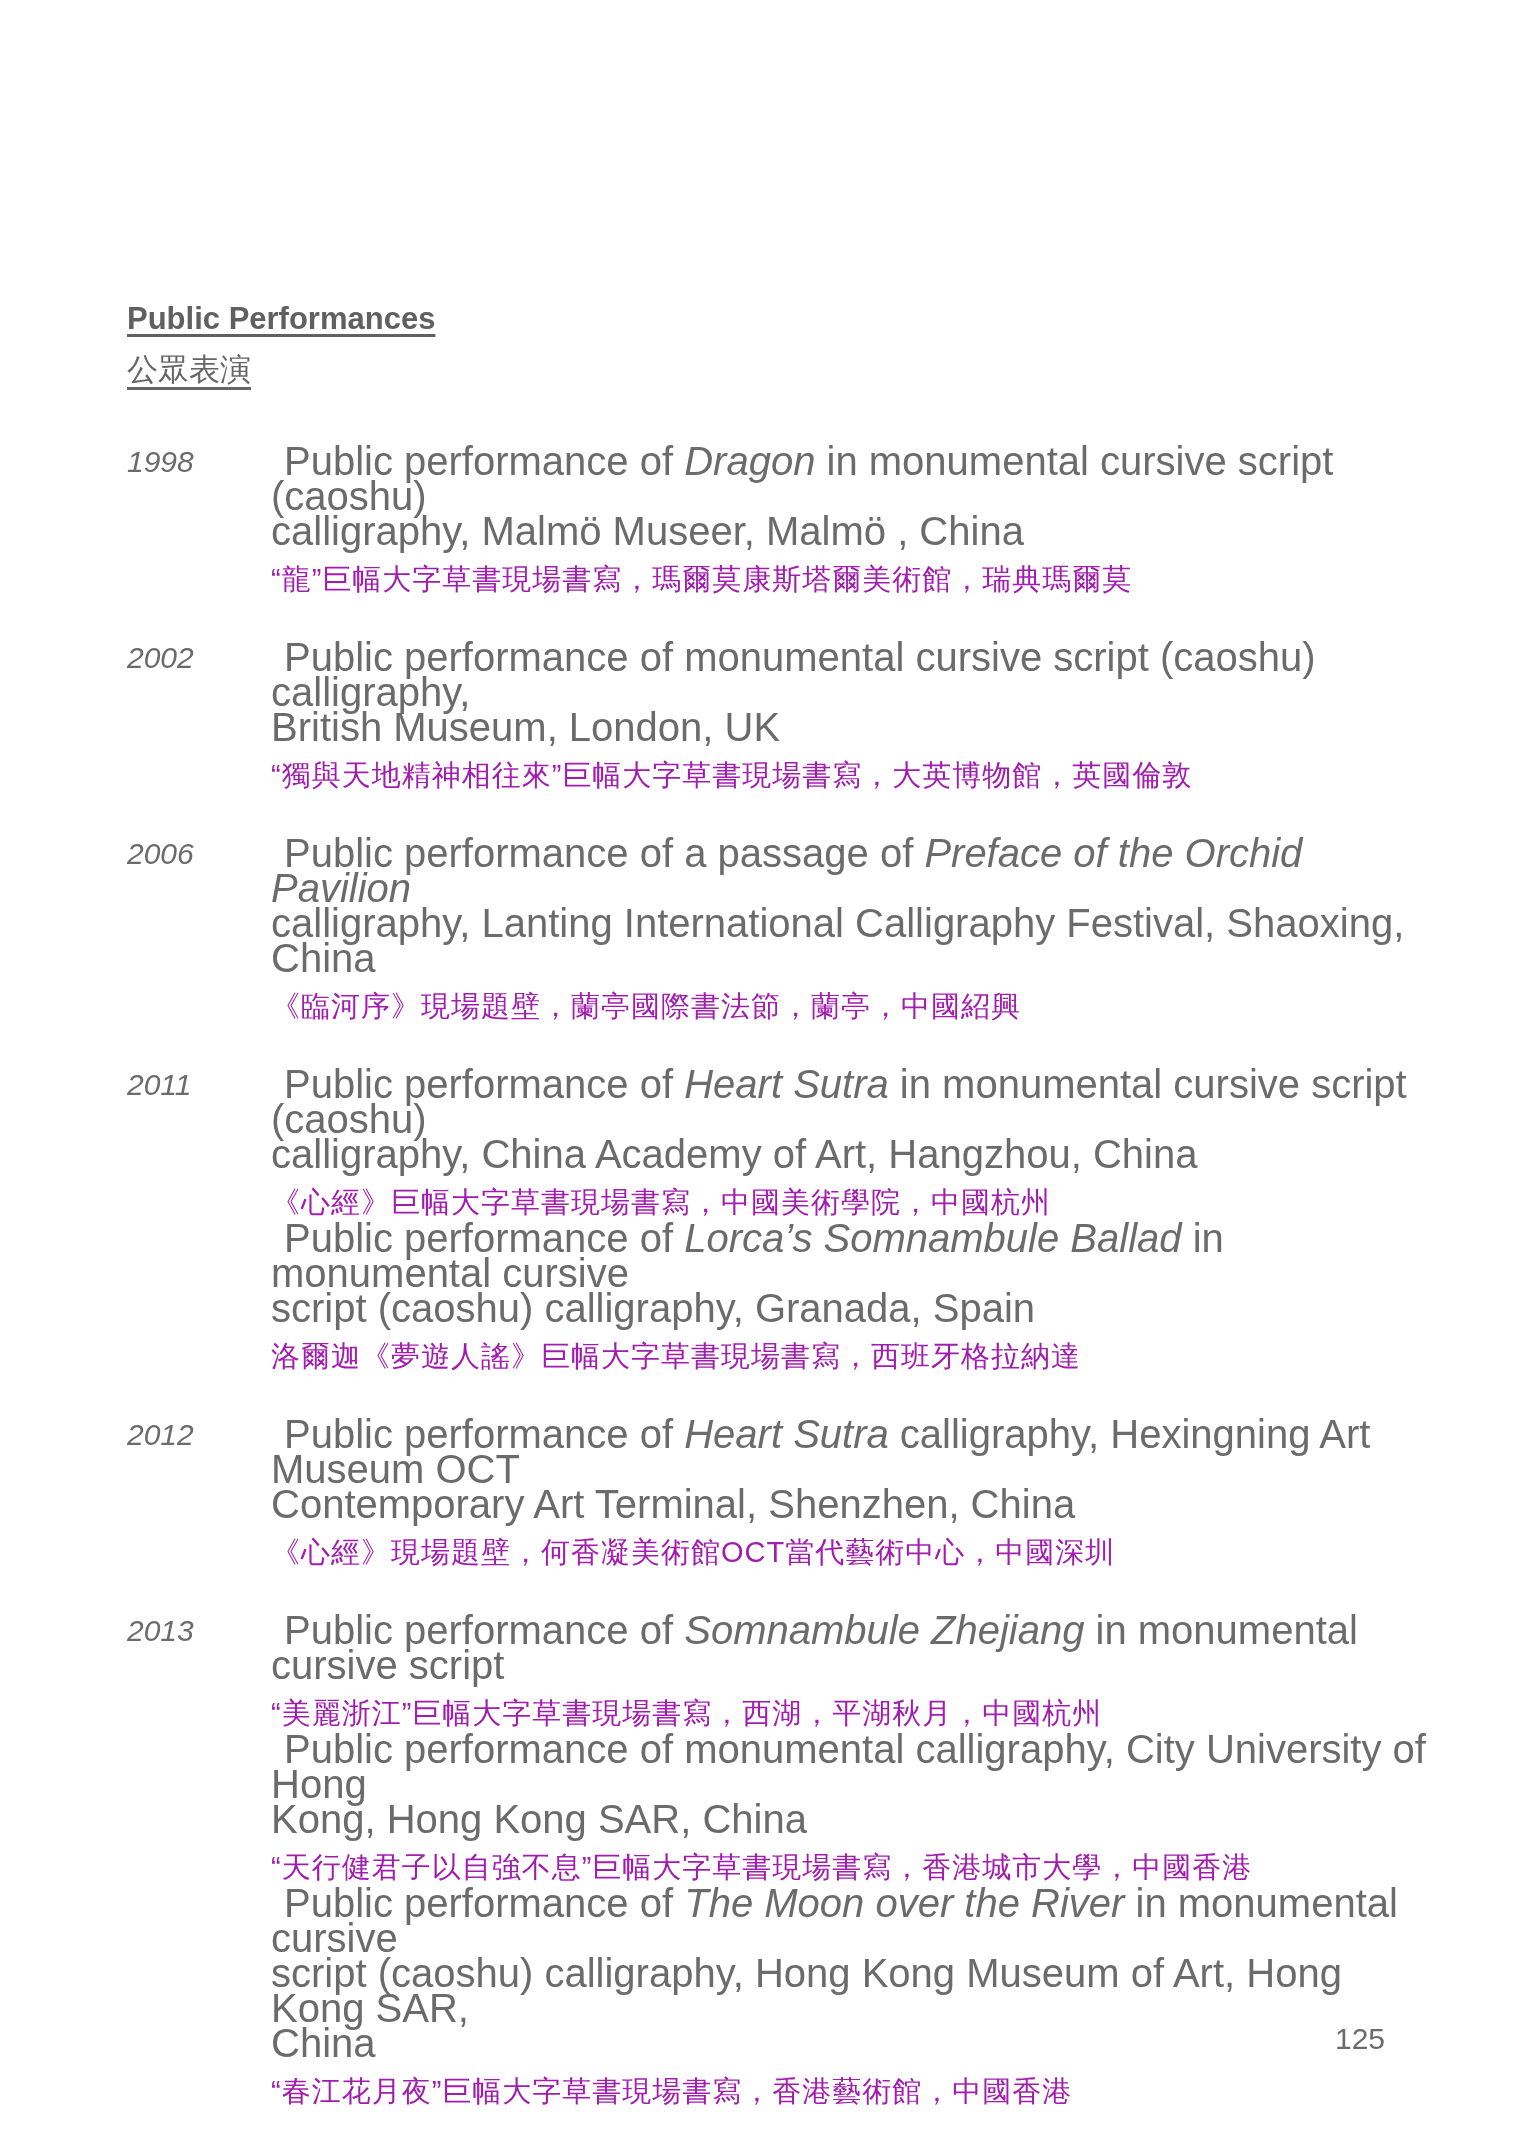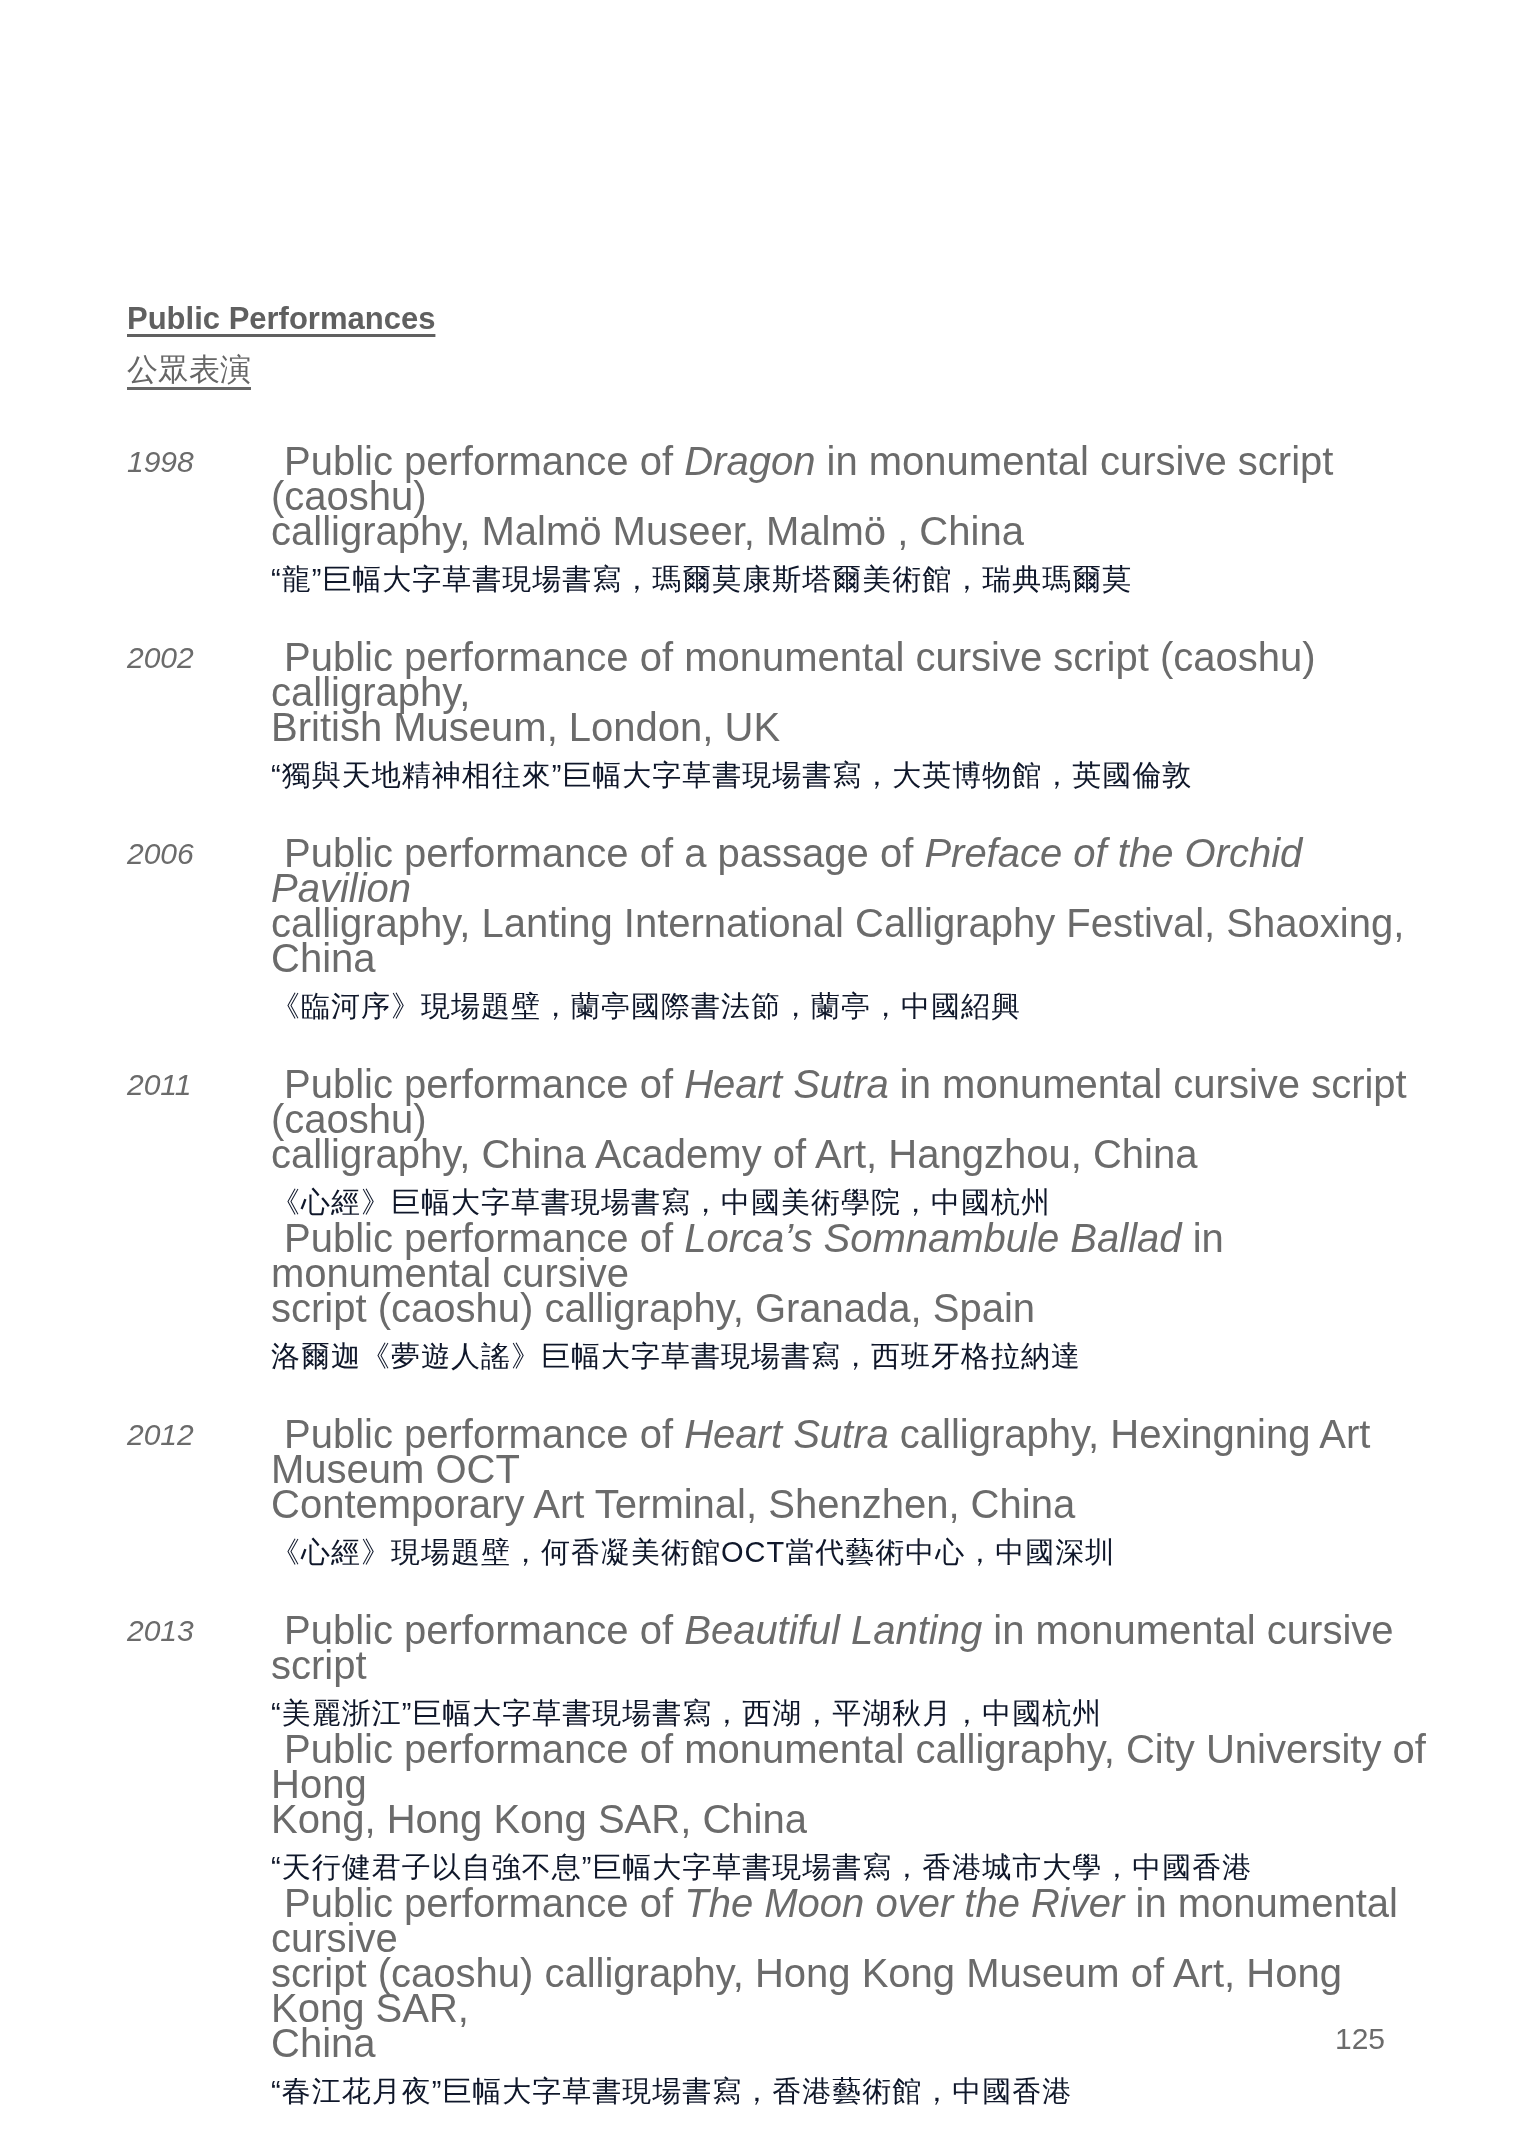--- a/index.html
+++ b/index.html
@@ -73,21 +73,21 @@
   .en-line:first-child {
     text-indent: 13px;
   }
   .italic {
     font-style: italic;
   }
   .zh {
     font-size: 29px;
     line-height: 38px;
     margin-top: 11px;
-    color: #0f172a;
+    color: #a21caf;
     letter-spacing: 1px;
   }
   .page-number {
     position: absolute;
     left: 1335px;
     top: 2022px;
     font-size: 30px;
     color: #6b6b6b;
   }
 </style>
@@ -165,21 +165,21 @@
               </div>
               <div class="zh">《心經》現場題壁，何香凝美術館OCT當代藝術中心，中國深圳</div>
             </div>
           </div>
         </div>
         <div class="entry">
           <div class="year">2013</div>
           <div class="entry-items">
             <div class="item">
               <div class="en">
-                <div class="en-line"><span>Public performance of </span><span class="italic">Beautiful Lanting</span><span> in monumental cursive script</span></div>
+                <div class="en-line"><span>Public performance of </span><span class="italic">Somnambule Zhejiang</span><span> in monumental cursive script</span></div>
               </div>
               <div class="zh">“美麗浙江”巨幅大字草書現場書寫，西湖，平湖秋月，中國杭州</div>
             </div>
             <div class="item">
               <div class="en">
                 <div class="en-line"><span>Public performance of monumental calligraphy, City University of Hong</span></div>
                 <div class="en-line"><span>Kong, Hong Kong SAR, China</span></div>
               </div>
               <div class="zh">“天行健君子以自強不息”巨幅大字草書現場書寫，香港城市大學，中國香港</div>
             </div>

